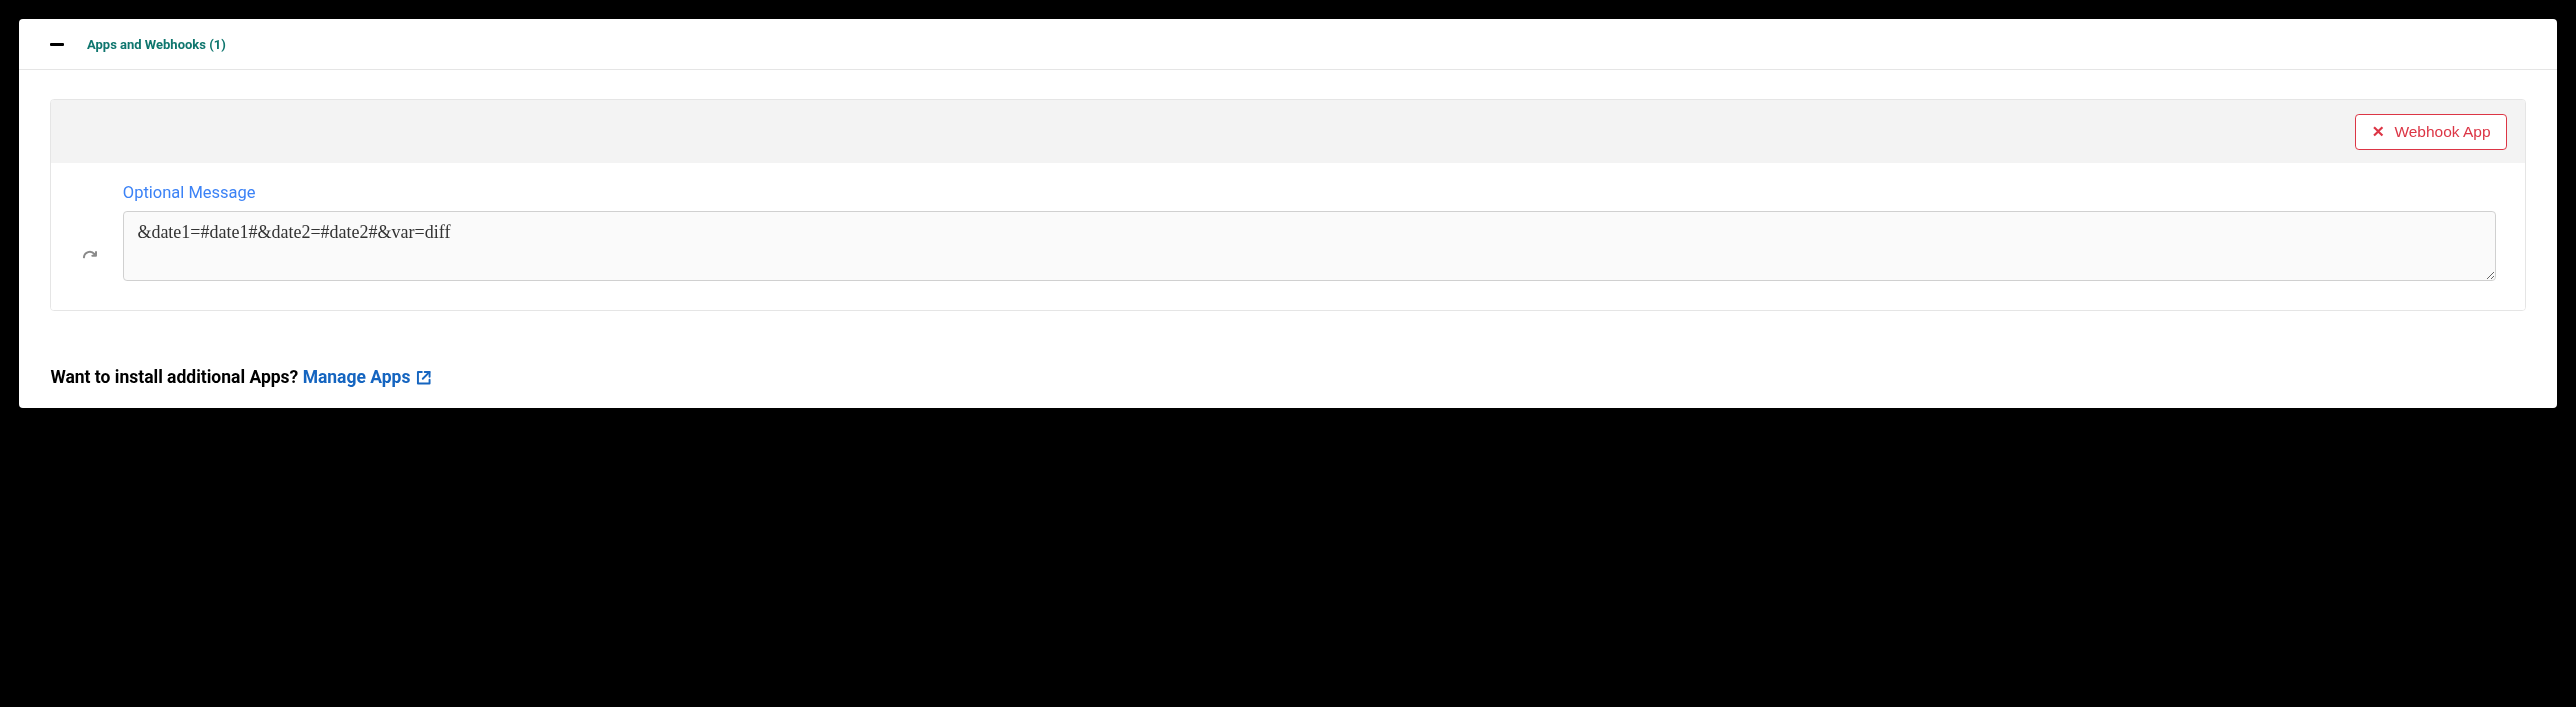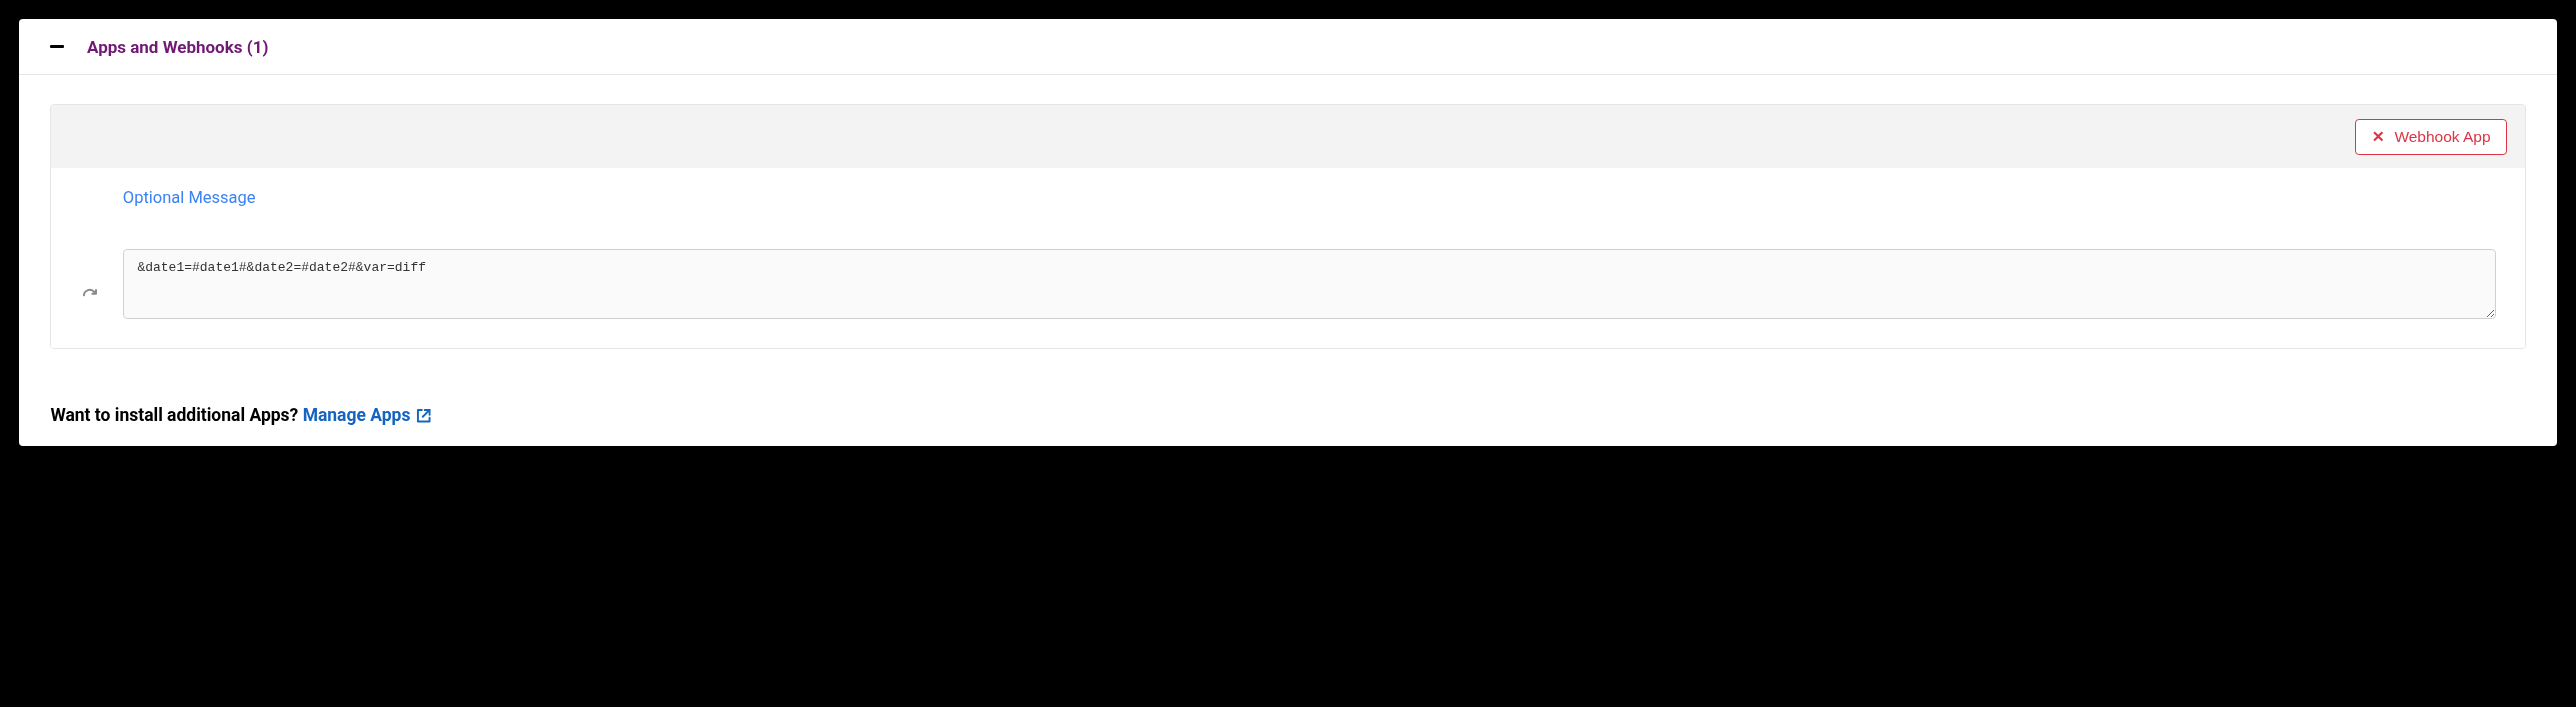--- a/index.html
+++ b/index.html
@@ -24,23 +24,23 @@
       padding: 17.5px 31px;
       border-bottom: 1px solid #e5e5e5;
     }
     .collapse-icon {
       width: 13.6px;
       height: 2.9px;
       background: #000;
       border-radius: 1px;
     }
     .section-title {
-      font-size: 17px;
-      font-weight: 700;
-      color: #701a75;
+      font-size: 13px;
+      font-weight: 700;
+      color: #0f766e;
     }
     .content {
       padding: 29px 31px 0 31px;
     }
     .card {
       border: 1px solid #e5e5e5;
       border-radius: 3.9px;
       overflow: hidden;
     }
     .card-header {
@@ -114,29 +114,28 @@
       color: #8a8a8a;
       cursor: pointer;
       margin-bottom: 9.7px;
     }
     .field-right {
       flex: 1;
     }
     .textarea {
       width: 100%;
       padding: 9.7px 13.6px;
-      font-size: 13px;
-      font-family: Liberation Mono, monospace;
+      font-size: 18px;
+      font-family: Liberation Serif, serif;
       color: #333;
       background: #fafafa;
       border: 1px solid #d0d0d0;
       border-radius: 3.9px;
       resize: both;
       min-height: 70px;
-      margin-top: 33px;
     }
     .footer-text {
       padding: 25px 31px 21px 31px;
       font-size: 17.5px;
       color: #000;
     }
     .footer-text strong {
       font-weight: 700;
     }
     .manage-link {

